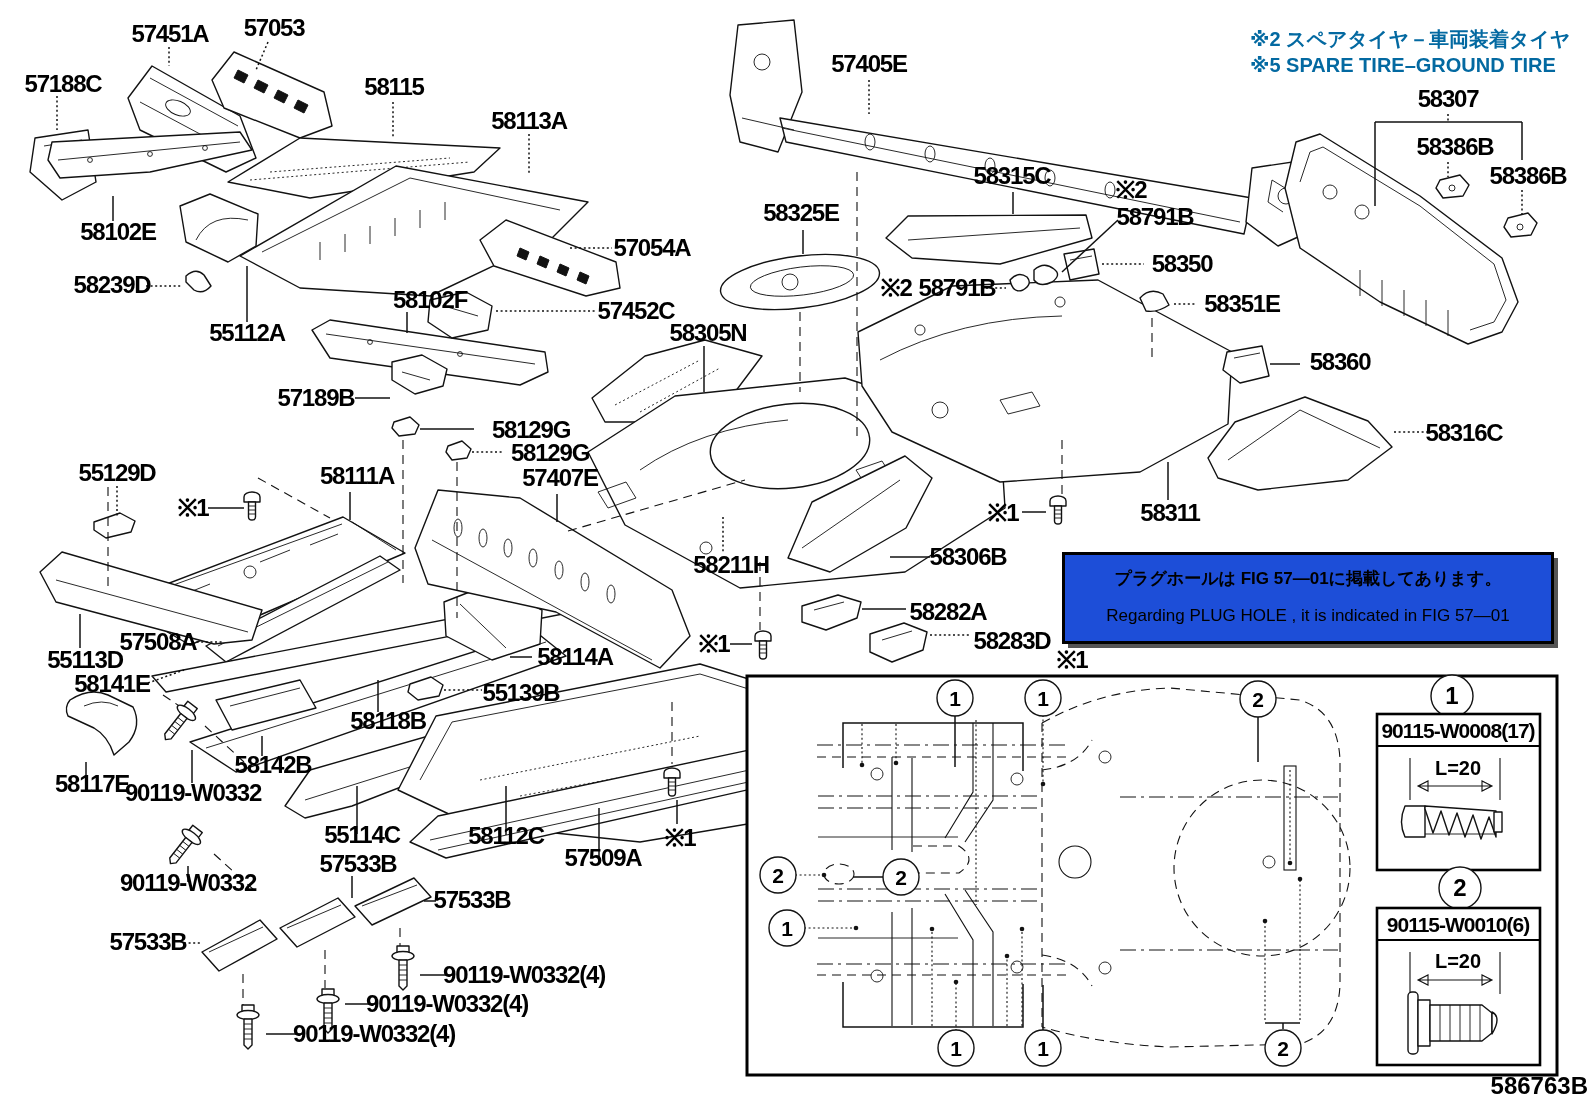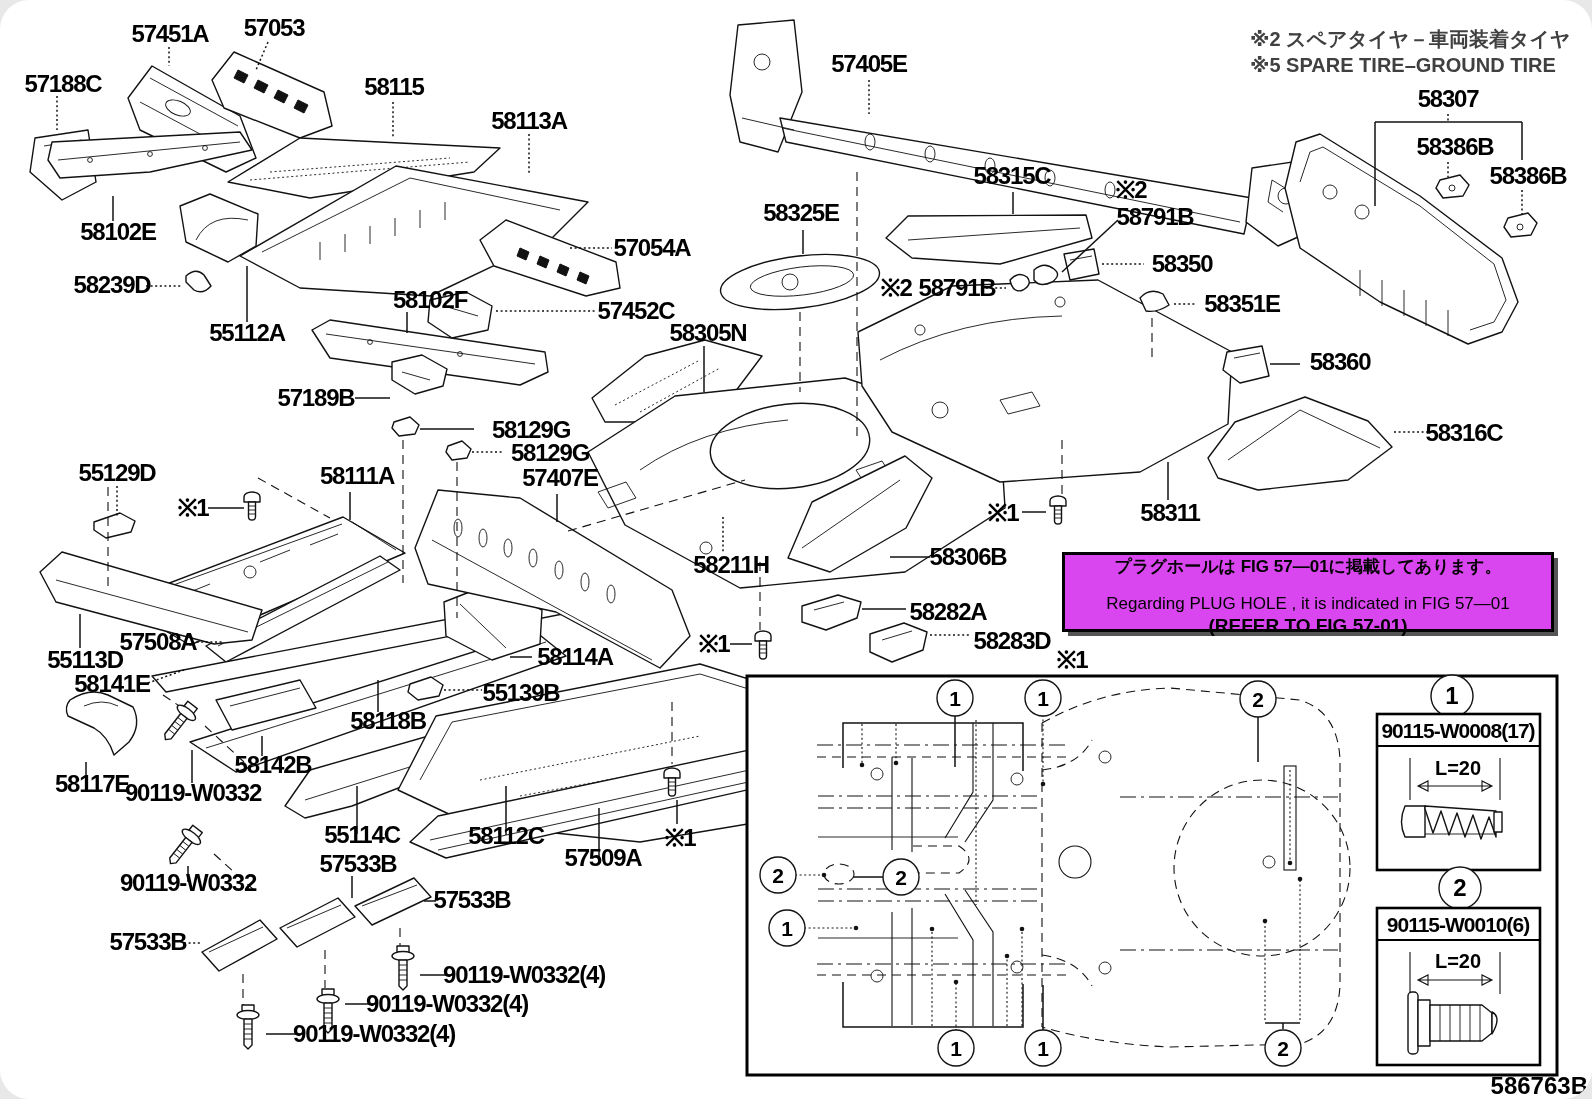--- a/index.html
+++ b/index.html
@@ -1,37 +1,37 @@
 <!DOCTYPE html>
 <html><head>
 <meta charset="utf-8">
 <style>
   html,body{margin:0;padding:0;background:#e8e8e8;}
   .stage{position:relative;width:1592px;height:1099px;background:#ffffff;overflow:hidden;
-         font-family:"Liberation Sans",sans-serif;border-radius:29px;}
+         font-family:"Liberation Sans",sans-serif;}
   svg{position:absolute;left:0;top:0;}
   
   .p  {fill:#ffffff;stroke:#121212;stroke-width:1.4;stroke-linejoin:round;}
   .pd {fill:#121212;stroke:#121212;stroke-width:1;stroke-linejoin:round;}
   .i  {fill:none;stroke:#121212;stroke-width:.9;}
   .ld {fill:none;stroke:#121212;stroke-width:1.5;}
   .th {fill:none;stroke:#121212;stroke-width:1.1;}
   .dot{stroke-dasharray:2 2.6;}
   .dsh{stroke-dasharray:9 6;}
   .cl {stroke-dasharray:16 5 3 5;}
   .lbl{font:700 24px "Liberation Sans",sans-serif;letter-spacing:-1.2px;fill:#000;}
   .lbs{font:700 21px "Liberation Sans",sans-serif;letter-spacing:-1px;fill:#000;}
   .dim{font:700 20px "Liberation Sans",sans-serif;fill:#000;}
   .cnum{font:700 21px "Liberation Sans",sans-serif;fill:#000;text-anchor:middle;}
   .fig{font:700 24px "Liberation Sans",sans-serif;fill:#000;}
   
-  .hdr{position:absolute;left:1250px;top:26px;width:330px;color:#404040;
+  .hdr{position:absolute;left:1250px;top:26px;width:330px;color:#0369a1;
        font:700 20px "Liberation Sans","DejaVu Sans",sans-serif;line-height:26px;white-space:nowrap;}
   .plugbox{position:absolute;left:1062px;top:552px;width:486px;height:74px;border:3px solid #000;
-       box-shadow:5px 5px 0 -1px #555;text-align:center;color:#000;background:#d946ef;padding-top:0;}
+       box-shadow:5px 5px 0 -1px #555;text-align:center;color:#000;background:#1d4ed8;padding-top:12px;}
   .plugbox .l1{font:600 17px "Liberation Sans","DejaVu Sans",sans-serif;}
   .plugbox .l2{font:400 17px "Liberation Sans",sans-serif;margin-top:16px;}
   .plugbox .l3{font:700 19px "Liberation Sans",sans-serif;margin-top:1px;}
 </style>
 </head>
 <body>
 
 <div class="stage">
 
 <svg width="1592" height="1099" viewBox="0 0 1592 1099">
@@ -560,16 +560,15 @@
 </svg>
 
 <div class="hdr">
   <div>※2 スペアタイヤ－車両装着タイヤ</div>
   <div>※5 SPARE TIRE–GROUND TIRE</div>
 </div>
 
 <div class="plugbox">
   <div class="l1">プラグホールは FIG  57—01に掲載してあります。</div>
   <div class="l2">Regarding  PLUG  HOLE , it is indicated in FIG  57—01</div>
-  <div class="l3">(REFER TO FIG 57-01)</div>
 </div>
 
 </div>
 
 </body></html>

